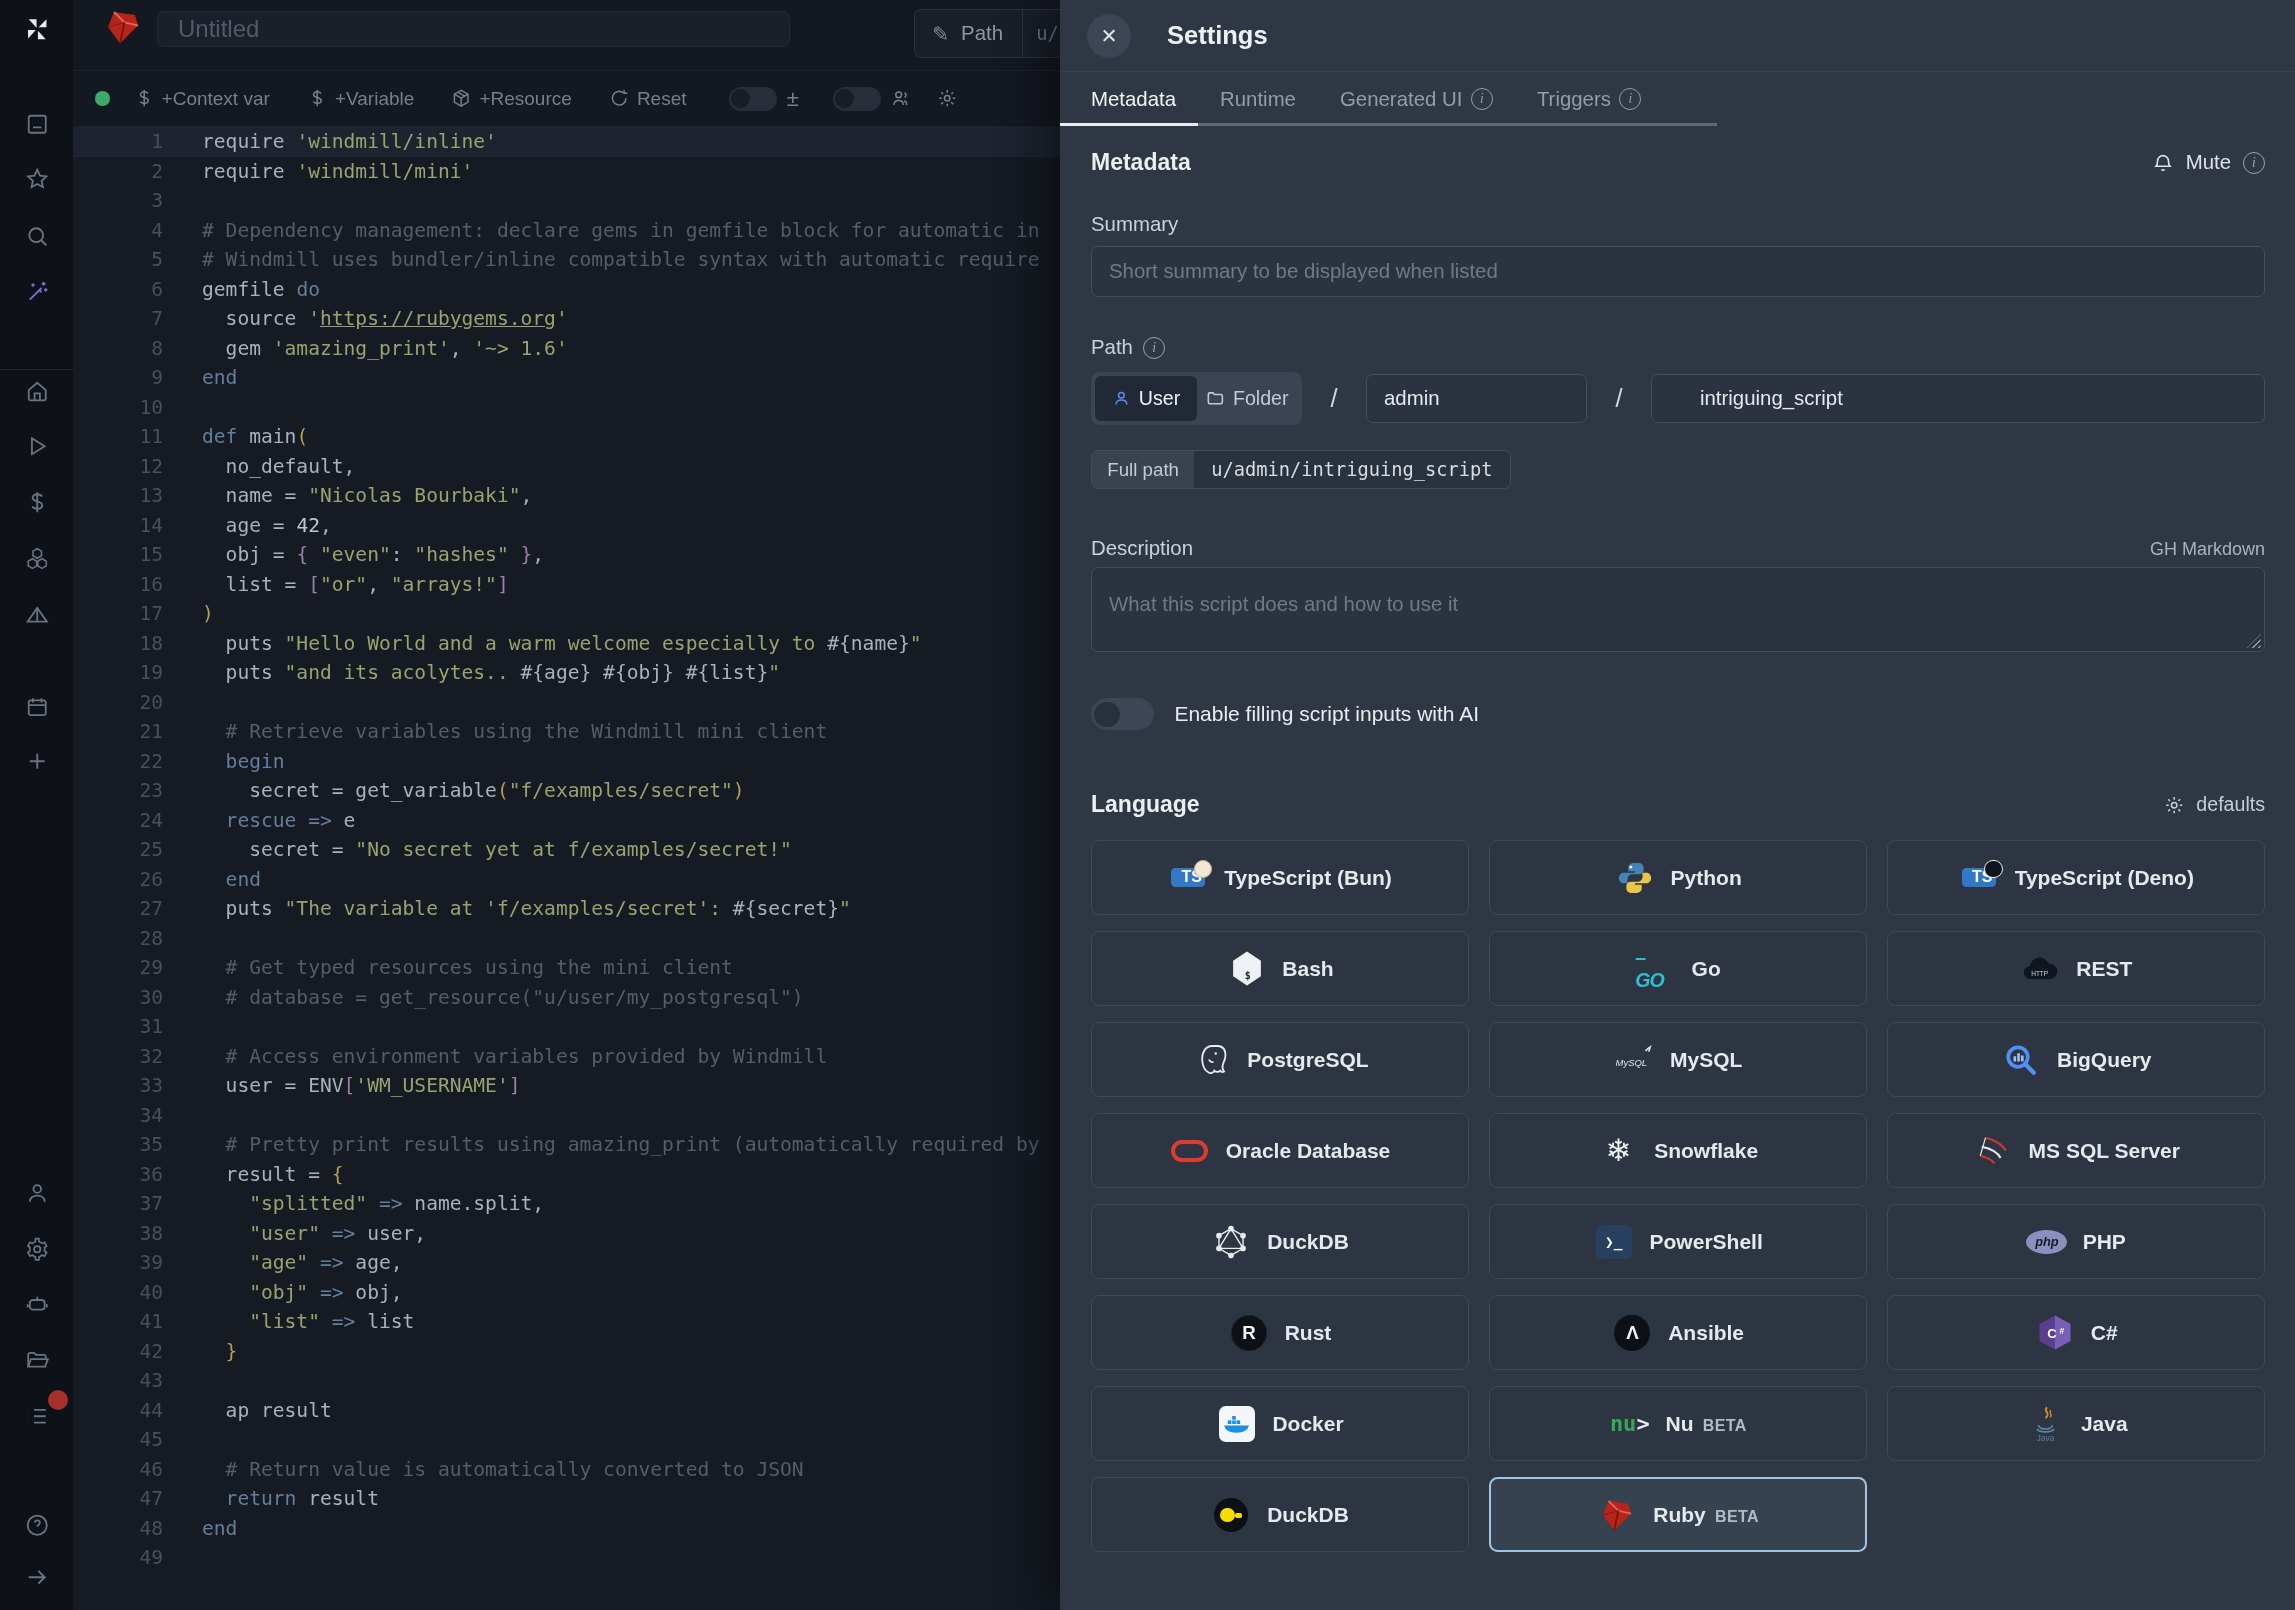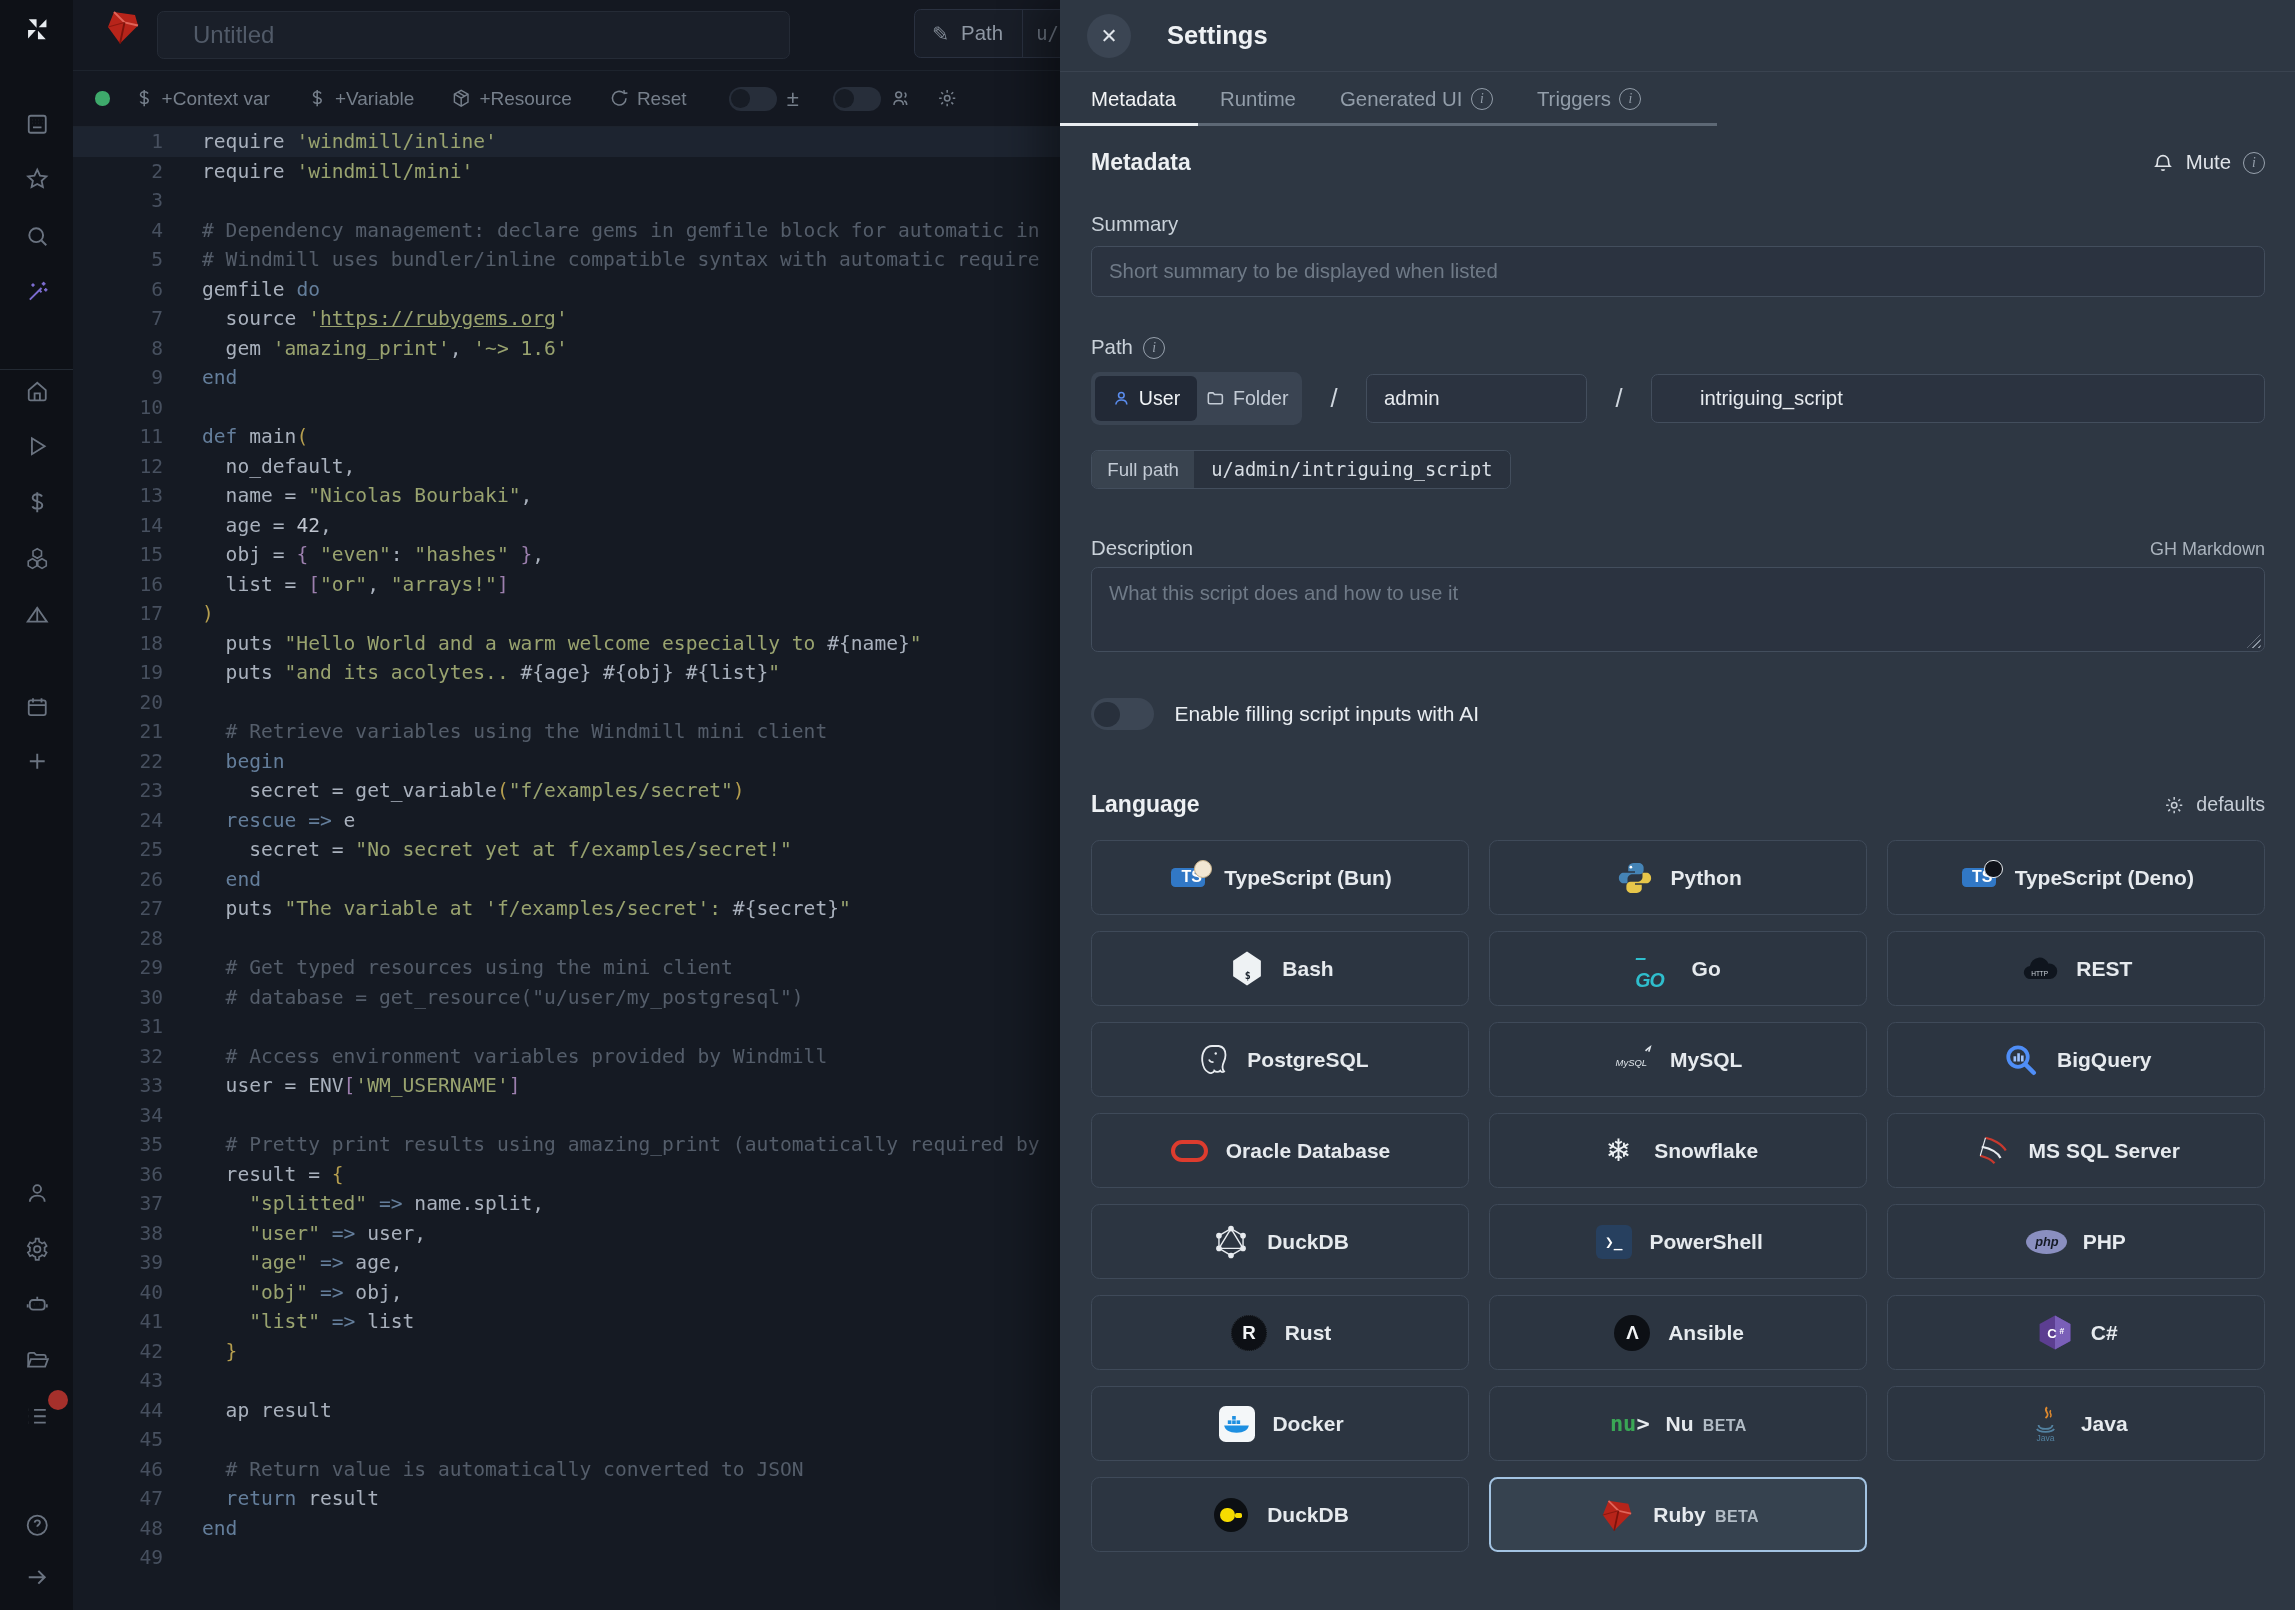--- a/index.html
+++ b/index.html
@@ -11,22 +11,22 @@
   #rail { position:absolute; left:0; top:0; width:73px; height:1610px; background:#0e1117; z-index:3; }
   .rail-ic { position:absolute; left:37px; transform:translate(-50%,-50%); color:#6a7380; width:29px; height:29px;
              display:flex; align-items:center; justify-content:center; font-size:22px; }
   .rail-ic svg { width:25.5px; height:25.5px; }
   .rail-divider { position:absolute; left:0; width:73px; height:0.9px; background:#232a33; }
   .rail-dot { position:absolute; width:20.4px; height:20.4px; border-radius:50%; background:#a5302b; }
 
   
   #topbar { position:absolute; left:73px; top:0; width:2222px; height:71px; background:#141821; border-bottom:0.9px solid #1d232d; }
   #ruby-head { position:absolute; left:32px; top:8.5px; width:36px; height:36px; }
-  #title-box { position:absolute; left:84px; top:11px; width:633px; height:48px; background:#1a1f29; border:0.9px solid #252b36;
-               border-radius:6.8px; color:#4e5ざ; display:flex; align-items:center; padding:0 35px; color:#515a68; font-size:24px; }
+  #title-box { position:absolute; left:84px; top:11px; width:633px; height:36px; background:#1a1f29; border:0.9px solid #252b36;
+               border-radius:6.8px; color:#4e5ざ; display:flex; align-items:center; padding:0 20px; color:#515a68; font-size:24px; }
   #path-btn { position:absolute; left:841px; top:9.4px; width:230px; height:49px; background:#191e28; border:0.9px solid #2a3140;
               border-radius:6.8px; display:flex; align-items:center; color:#8e97a3; font-size:20.4px; }
   #path-btn .pencil { font-size:20.4px; margin:0 12px 0 17px; color:#7e8792; }
   #path-btn .sep { width:0.9px; height:49px; background:#2a3140; margin:0 0 0 18.7px; }
   #path-btn .pfx { font-family:"DejaVu Sans Mono", monospace; font-size:18.7px; color:#6d7683; margin-left:13.6px; }
 
   
   #toolbar { position:absolute; left:73px; top:71px; width:2222px; height:56px; background:#141821; border-bottom:0.9px solid #1d232d;
              display:flex; align-items:center; color:#767f8b; font-size:19px; }
   .tb-item { display:flex; align-items:center; gap:7.7px; margin-right:37px; cursor:default; }
@@ -82,21 +82,21 @@
   .user-glyph { color:#5b8def; } .folder-glyph { color:#c3cbd5; }
   .slash { font-size:25.5px; color:#cfd6de; width:64px; text-align:center; font-weight:300; }
   #owner-input { width:221px; height:49px; }
   #name-input { flex:1; height:49px;padding-left:48px; }
   #fullpath { display:inline-flex; margin-top:25.5px; border:0.9px solid #434e5d; border-radius:6.8px; overflow:hidden; height:39px; align-items:stretch; }
   #fullpath .fp-label { background:#39434f; color:#c3cbd5; font-size:18.7px; display:flex; align-items:center; padding:0 15.3px; }
   #fullpath .fp-value { background:#2a323e; color:#d7dde4; font-family:"DejaVu Sans Mono", monospace; font-size:18.7px;
                         display:flex; align-items:center; padding:0 17px; }
   #desc-row { display:flex; align-items:flex-end; justify-content:space-between; margin-top:48px; }
   #gh-md { font-size:18px; color:#aab3bd; }
-  #desc-area { height:85px; margin-top:6.8px; align-items:flex-start; padding-top:14px; position:relative; }
+  #desc-area { height:85px; margin-top:6.8px; align-items:flex-start; padding-top:25px; position:relative; }
   #desc-area .grip { position:absolute; right:3.4px; bottom:3.4px; width:13.6px; height:13.6px;
     background:repeating-linear-gradient(135deg,#8b95a1 0 1.7px,transparent 1.7px 4.3px); clip-path:polygon(100% 0,100% 100%,0 100%); }
   #ai-row { display:flex; align-items:center; gap:20.4px; margin-top:46px; }
   #ai-toggle { width:63px; height:32px; border-radius:16px; background:#3c4654; position:relative; }
   #ai-toggle::after { content:""; position:absolute; left:3.4px; top:3.4px; width:25.5px; height:25.5px; border-radius:50%; background:#28303c; }
   #ai-label { font-size:21px; color:#e9edf1; }
   #lang-row { display:flex; align-items:center; justify-content:space-between; margin-top:61px; }
   #defaults { display:flex; align-items:center; gap:12px; color:#c6cdd6; font-size:19.6px; }
   #lang-grid { margin-top:22px; display:grid; grid-template-columns:repeat(3,1fr); column-gap:20.4px; row-gap:16px; }
   .lang-card { height:75px; border:1.3px solid #3f4a59; border-radius:8.5px; background:#2c3541; display:flex; align-items:center;

